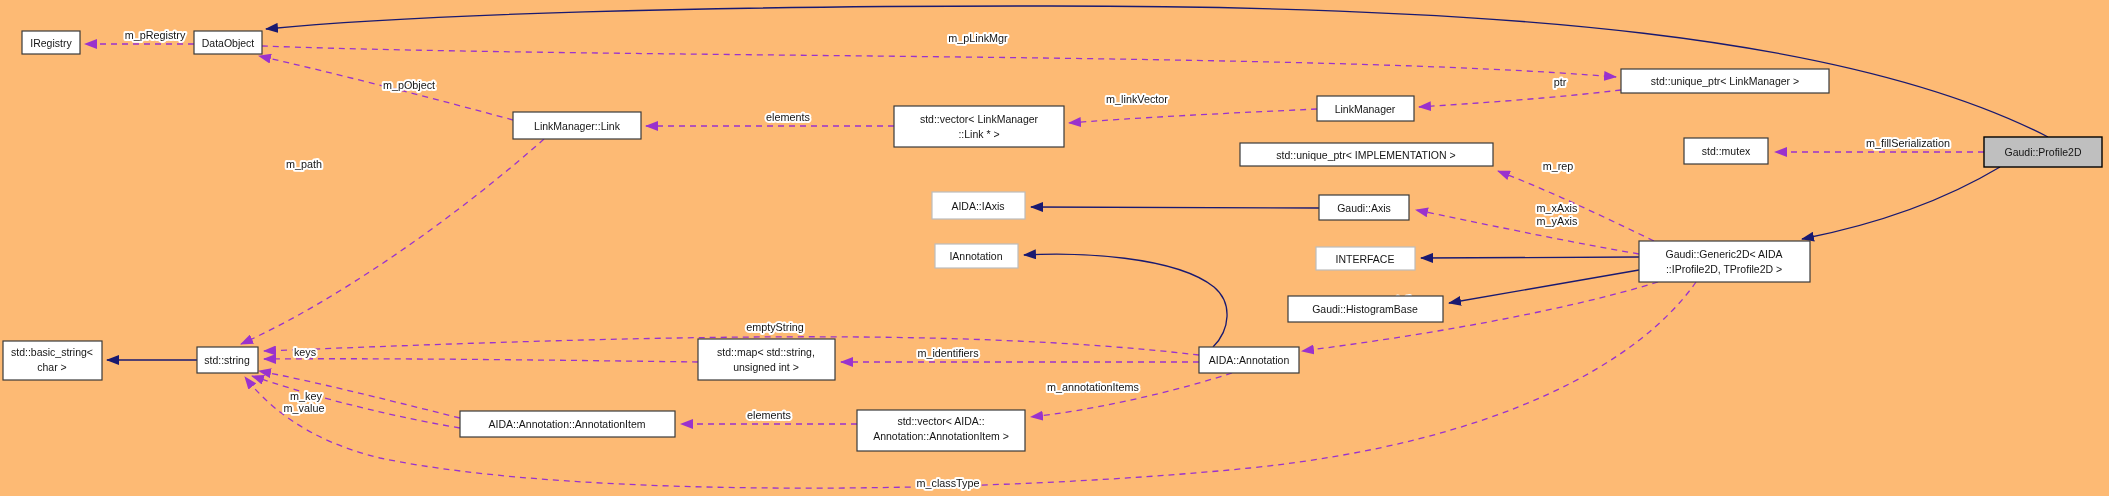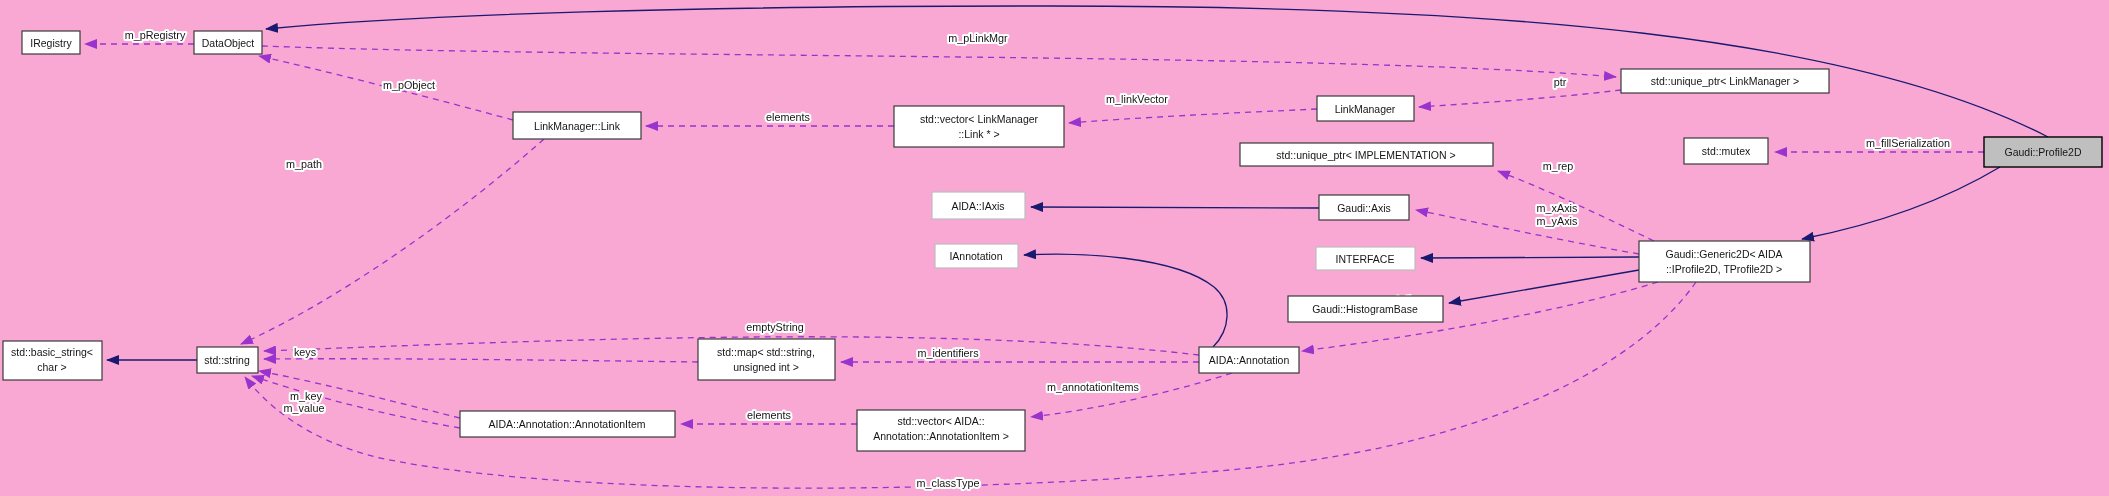--- a/index.html
+++ b/index.html
@@ -1,16 +1,16 @@
 <!DOCTYPE html>
 <html><head>
 <meta charset="utf-8">
 <style>
   html,body{margin:0;padding:0;background:#ffffff;}
-  .stage{position:relative;width:2109px;height:496px;background:#f9a8d4;overflow:hidden;}
+  .stage{position:relative;width:2109px;height:496px;background:#fdba74;overflow:hidden;}
   svg{display:block;}
   text{font-family:"Liberation Sans","DejaVu Sans",sans-serif;font-size:10.5px;fill:#151515;text-anchor:middle;}
   .elabel{font-size:10.8px;paint-order:stroke;stroke:#ffffff;stroke-width:4px;stroke-linejoin:round;fill:#151515;}
   .node rect{fill:#ffffff;stroke:#3a3a3a;stroke-width:1.2;}
   .node.ext rect{stroke:#bdbdbd;}
   .node.main rect{fill:#bfbfbf;stroke:#000000;stroke-width:1.4;}
   path.use{stroke:#9a32cd;stroke-width:1.3;fill:none;stroke-dasharray:6,5;}
   path.inh{stroke:#191970;stroke-width:1.3;fill:none;}
 </style>
 </head>

